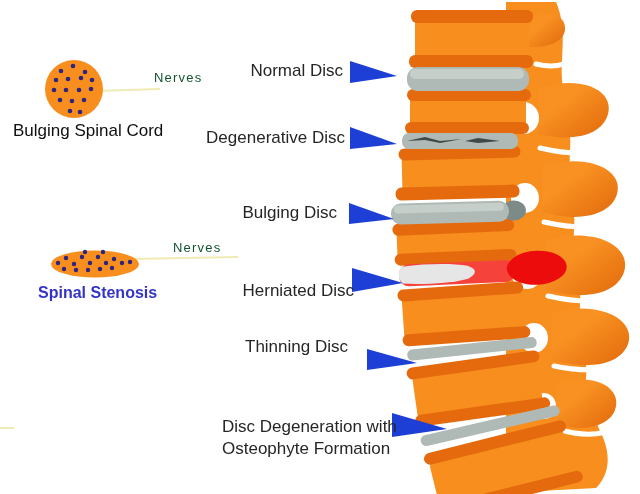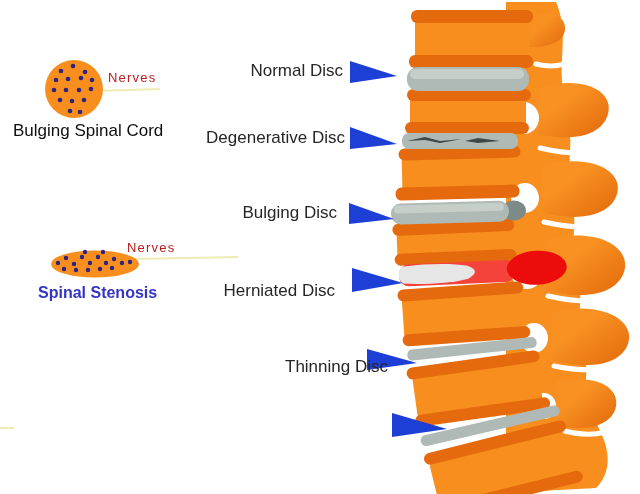--- a/index.html
+++ b/index.html
@@ -16,21 +16,21 @@
   .fill-lred{fill:var(--herniation-light-red,#F5433B);}
   .fill-herniated-core{fill:#E6E6E6;}
   .fill-arrow{fill:var(--arrow-blue,#1E3FD6);}
   .fill-dot{fill:var(--nerve-dot-navy,#2D2480);}
   .fill-white{fill:#FFFFFF;}
   .gap-line{stroke:#FFFFFF;stroke-width:5;fill:none;stroke-linecap:round;}
   .nerve-line{stroke:var(--nerve-line-yellow,#EFEBB4);stroke-width:2;fill:none;}
   .cond-label{position:absolute;font-size:17px;line-height:1.32;color:var(--label-text,#262626);
               white-space:nowrap;}
   .ra{text-align:left;transform:translateX(-100%);} 
-  .nerves-label{position:absolute;font-size:13px;letter-spacing:1.2px;color:#b91c1c;}
+  .nerves-label{position:absolute;font-size:13px;letter-spacing:1.2px;color:#14532d;margin-left:46px;}
   .caption{position:absolute;font-size:17px;color:#0F0F0F;white-space:nowrap;}
   .caption-blue{position:absolute;font-size:16px;font-weight:600;color:var(--stenosis-text-blue,#3434C8);
                 white-space:nowrap;}
 </style>
 </head>
 <body>
 
 <div id="stage">
 
   <svg id="art" viewBox="0 0 640 494" xmlns="http://www.w3.org/2000/svg">
@@ -195,18 +195,22 @@
   <div class="nerves-label" style="left:127px;top:240px;">Nerves</div>
 
   <div class="caption-blue" style="left:38px;top:284px;">Spinal Stenosis</div>
 
   <div class="cond-label ra" style="left:343px;top:60px;">Normal Disc</div>
 
   <div class="cond-label ra" style="left:345px;top:127px;">Degenerative Disc</div>
 
   <div class="cond-label ra" style="left:337px;top:202px;">Bulging Disc</div>
 
-  <div class="cond-label ra" style="left:335px;top:280px;">Herniated Disc</div>
-
-  <div class="cond-label ra" style="left:348px;top:356px;margin-left:40px;">Thinning Disc</div>
-
+  <div class="cond-label ra" style="left:354px;top:280px;">Herniated Disc</div>
+
+  <div class="cond-label ra" style="left:348px;top:336px;">Thinning Disc</div>
+
+  <div class="cond-label" style="left:222px;top:416px;">
+    <span style="display:block">Disc Degeneration with</span>
+    <span style="display:block">Osteophyte Formation</span>
+  </div>
 
 </div>
 
 </body></html>

